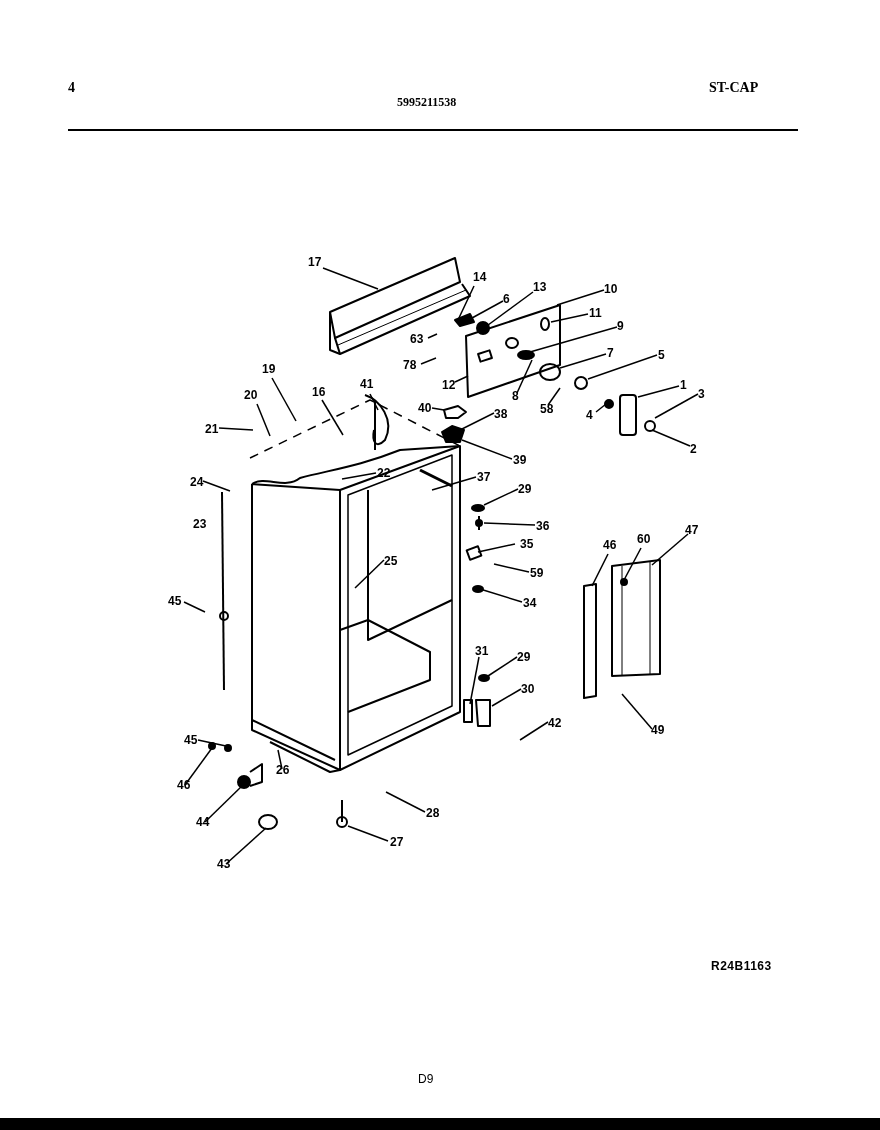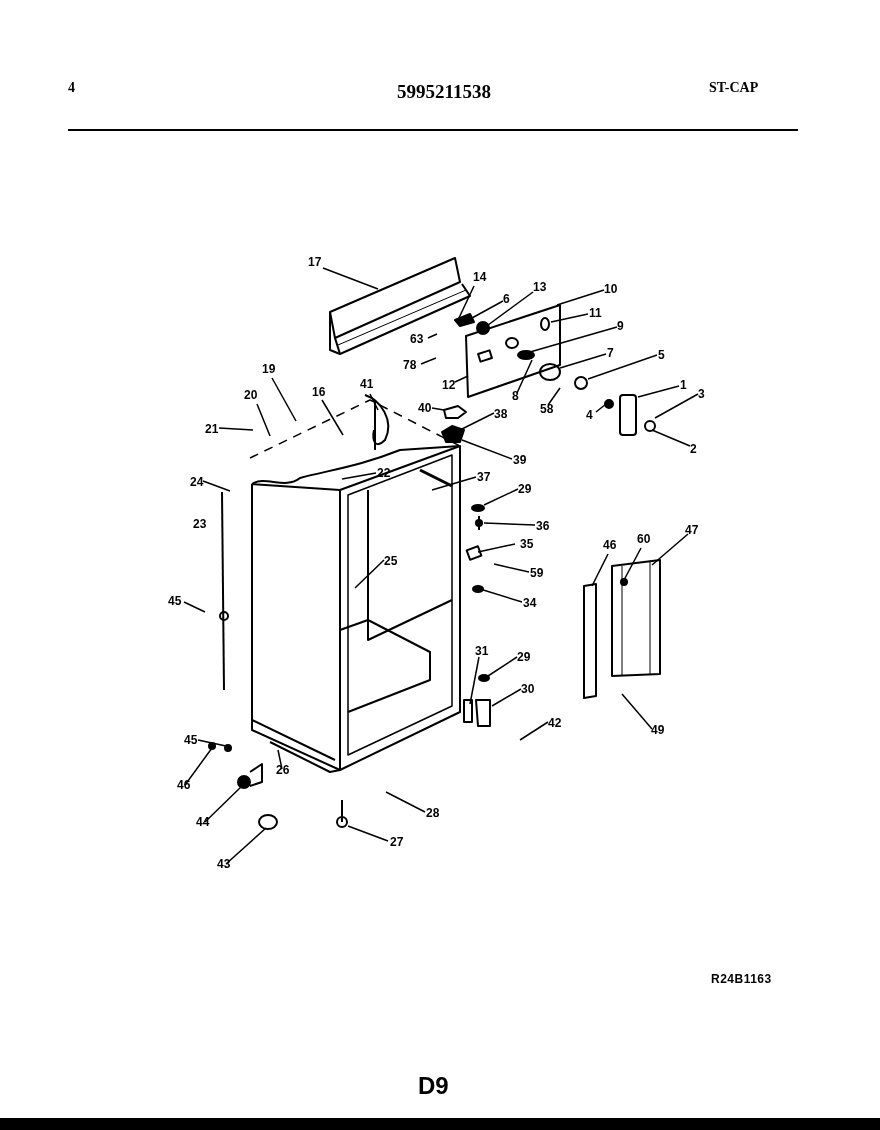--- a/index.html
+++ b/index.html
@@ -1,29 +1,29 @@
 <!DOCTYPE html>
 <html><head>
 <meta charset="utf-8">
 <style>
   html, body { margin:0; padding:0; background:#ffffff; }
   body { width:880px; height:1130px; position:relative; overflow:hidden; font-family:"Liberation Sans", sans-serif; color:#000; }
   .hdr { position:absolute; font-family:"Liberation Serif", serif; font-weight:bold; font-size:14px; }
   .rule { position:absolute; left:68px; top:129px; width:730px; height:2px; background:#000; }
   .bottom-bar { position:absolute; left:0; top:1118px; width:880px; height:12px; background:#000; }
-  .code { position:absolute; font-weight:bold; font-size:12px; letter-spacing:0.5px;margin-top:13px; }
-  .pageno { position:absolute; font-weight:bold; font-size:24px; }
+  .code { position:absolute; font-weight:bold; font-size:12px; letter-spacing:0.5px; }
+  .pageno { position:absolute; font-weight:normal; font-size:12px; }
   svg { position:absolute; left:0; top:0; }
   svg text { font-family:"Liberation Sans", sans-serif; font-weight:bold; font-size:12px; fill:#000; }
 </style>
 </head>
 <body>
 
 <div class="hdr" style="left:68px; top:80px;">4</div>
-<div class="hdr" style="left:397px; top:81px; font-size:19px;">5995211538</div>
+<div class="hdr" style="left:397px; top:95px; font-size:12px;">5995211538</div>
 <div class="hdr" style="left:709px; top:80px;">ST-CAP</div>
 <div class="rule"></div>
 
 <svg width="880" height="1130" viewBox="0 0 880 1130">
   <g fill="none" stroke="#000" stroke-width="2" stroke-linejoin="round">
 
     <g>
       <path d="M330 312 L455 258 L460 282 L335 338 Z"></path>
       <path d="M330 312 L330 350 L340 354 L470 296 L462 284"></path>
       <path d="M335 338 L340 354"></path>

